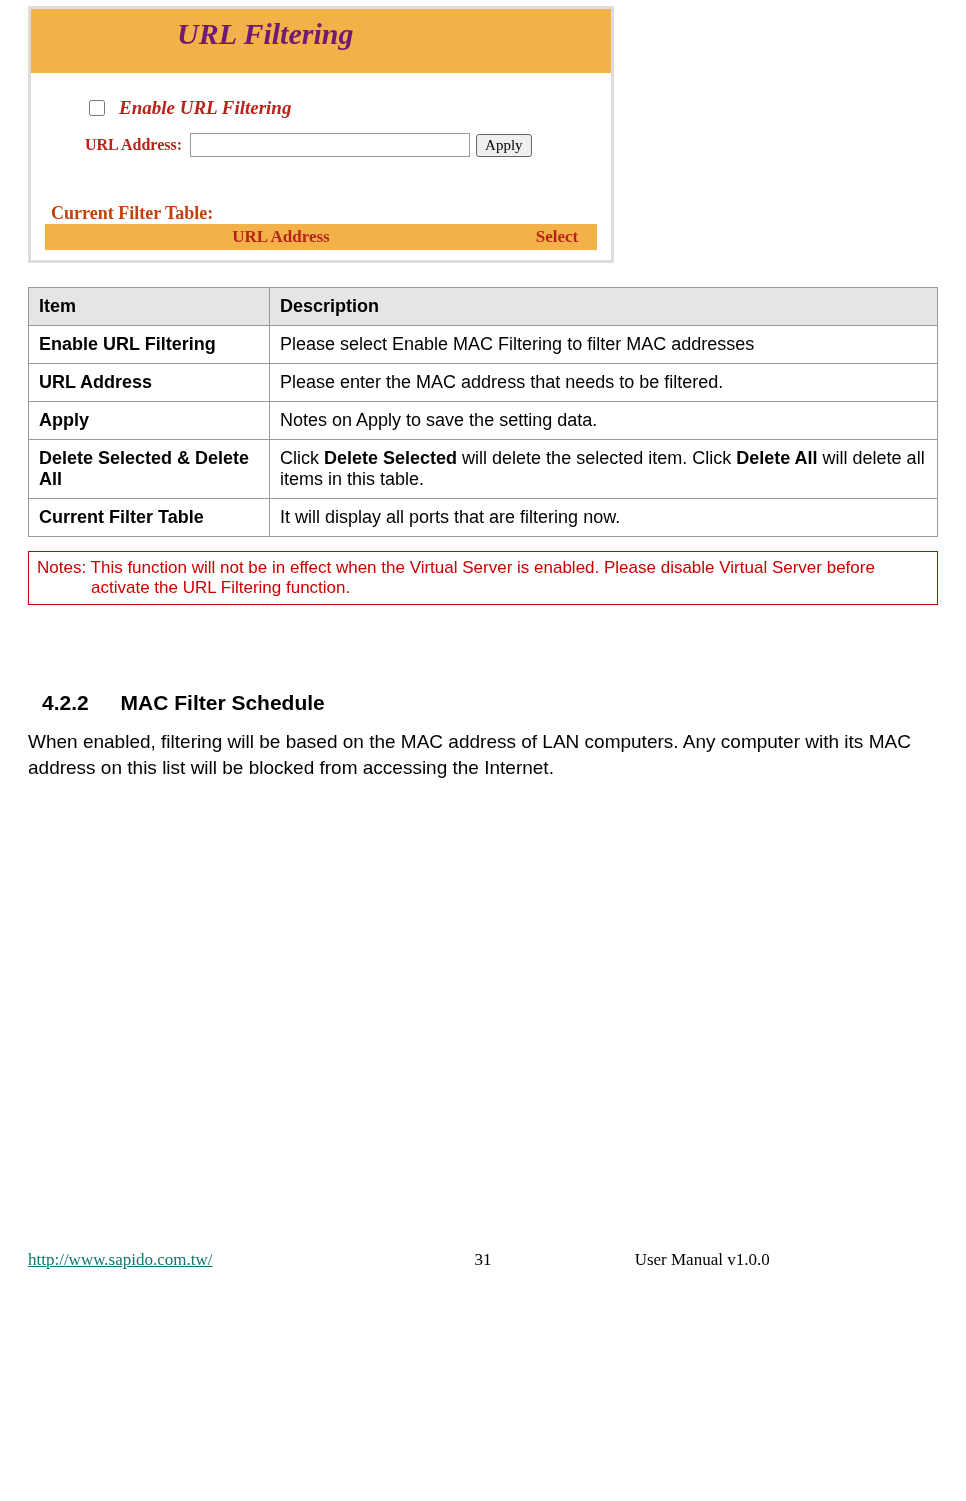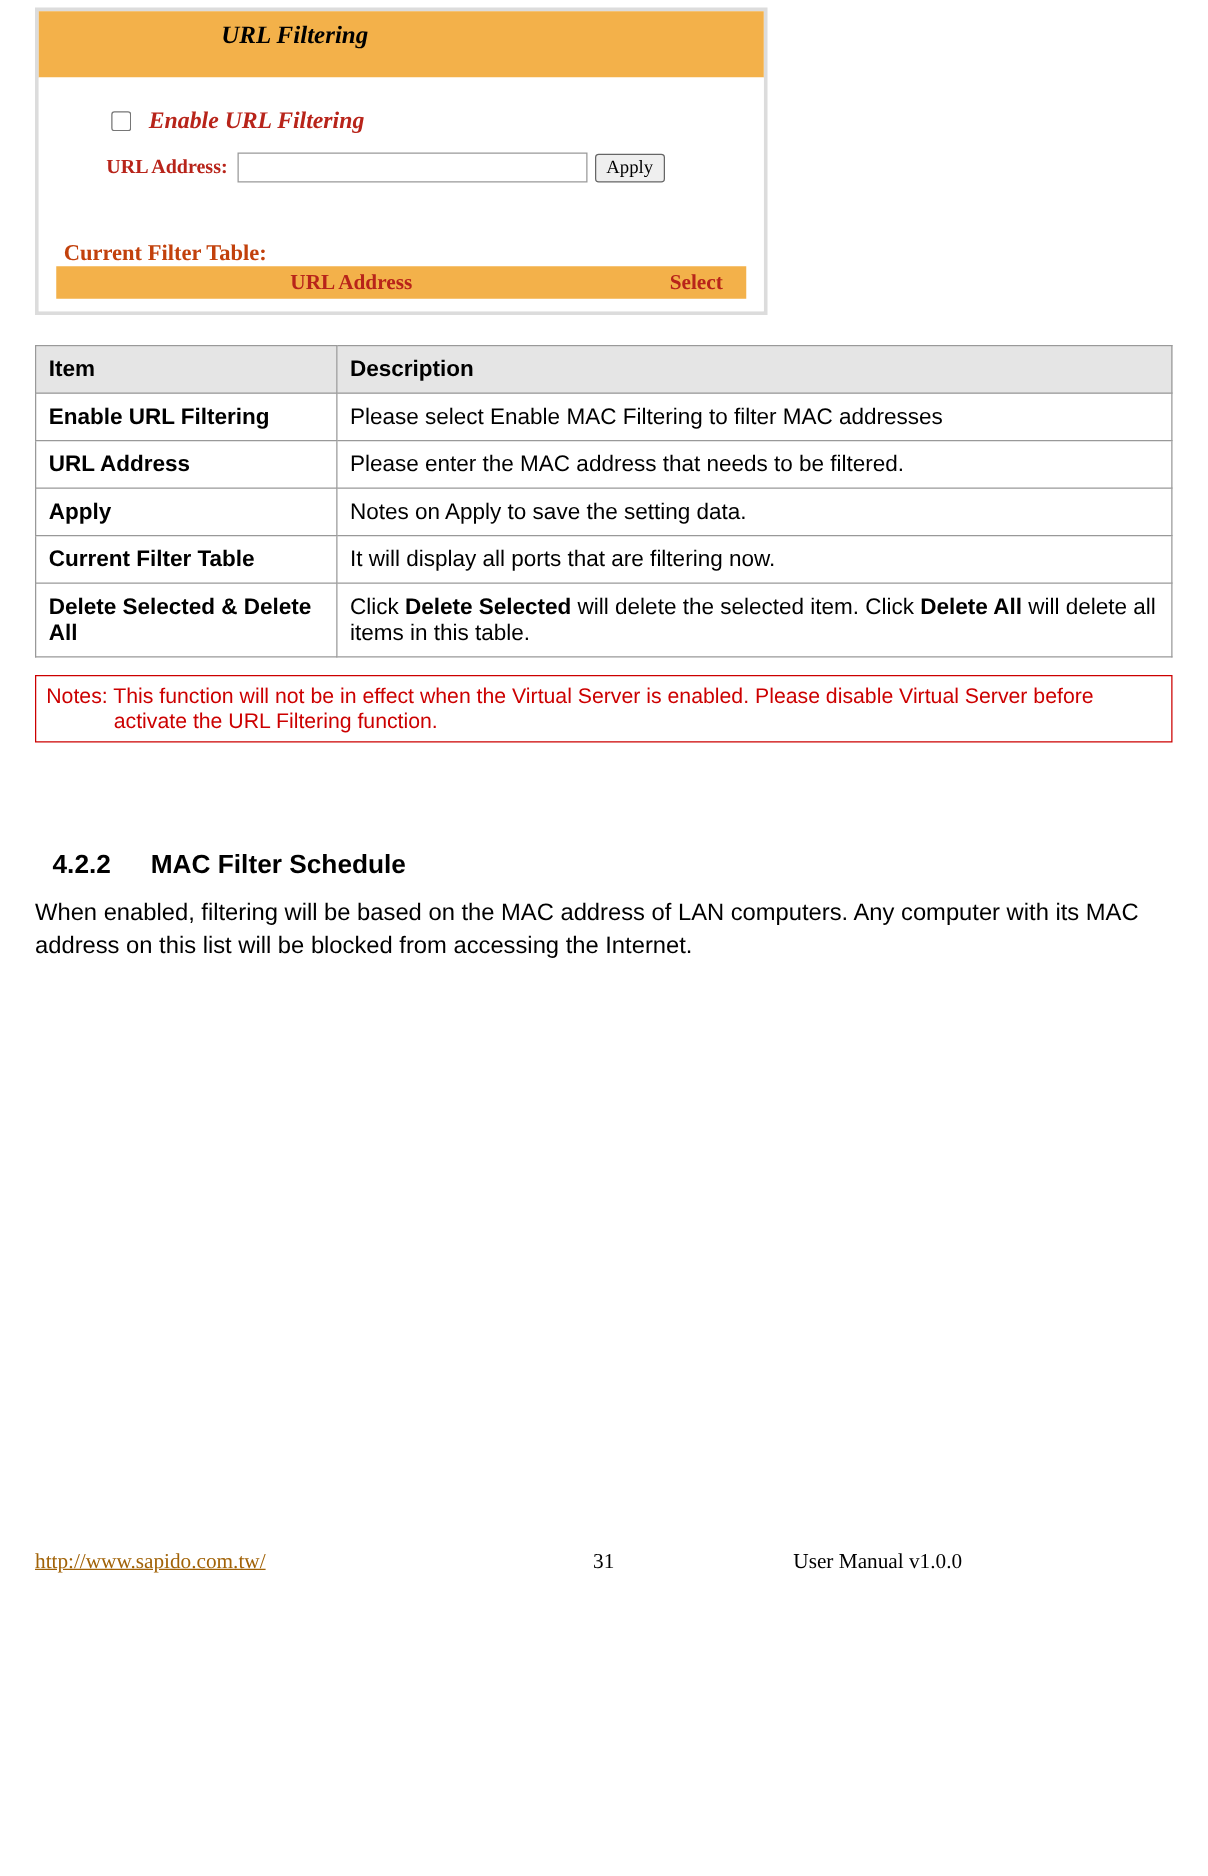--- a/index.html
+++ b/index.html
@@ -21,22 +21,22 @@
     margin-top: 6px;
   }
   .ui-header {
     background: #f3b14a;
     padding: 8px 14px 22px 14px;
   }
   .ui-title {
     font-family: Georgia, 'Times New Roman', serif;
     font-weight: bold;
     font-style: italic;
-    font-size: 20px;
-    color: #000000;
+    font-size: 30px;
+    color: #701a75;
     margin-left: 132px;
   }
   .ui-body {
     background: #fff;
     padding: 24px 14px 10px 14px;
   }
   .enable-row {
     display: flex;
     align-items: center;
     margin-left: 40px;
@@ -163,21 +163,21 @@
     line-height: 1.35;
   }
   .footer {
     margin-top: 460px;
     padding: 10px 28px 24px 28px;
     display: flex;
     justify-content: space-between;
     font-size: 17px;
     font-family: 'Times New Roman', serif;
   }
-  .footer .url { text-decoration: underline; color: #a16207; text-align: left; flex:1;}
+  .footer .url { text-decoration: underline; color: #0f766e; text-align: left; flex:1;}
   .footer .pnum { text-align: center; flex:1;}
   .footer .ver { text-align: left; flex:1;}
 </style>
 </head>
 <body>
 
 <div class="page">
 
   <div class="screenshot-outer">
     <div class="ui-header">
@@ -213,28 +213,28 @@
     </tr>
     <tr>
       <td class="item-col">URL Address</td>
       <td>Please enter the MAC address that needs to be filtered.</td>
     </tr>
     <tr>
       <td class="item-col">Apply</td>
       <td>Notes on Apply to save the setting data.</td>
     </tr>
     <tr>
-      <td class="item-col">Current Filter Table</td>
-      <td>It will display all ports that are filtering now.</td>
-    </tr>
-    <tr>
       <td class="item-col">Delete Selected &amp; Delete All</td>
       <td>
         <span>Click </span><b>Delete Selected</b><span> will delete the selected item. Click </span><b>Delete All</b><span> will delete all items in this table.</span>
       </td>
+    </tr>
+    <tr>
+      <td class="item-col">Current Filter Table</td>
+      <td>It will display all ports that are filtering now.</td>
     </tr>
   </tbody>
     </table>
 
   <div class="notes-box">
     <span>Notes: This function will not be in effect when the Virtual Server is enabled. Please disable Virtual Server before</span>
     <span class="notes-indent">activate the URL Filtering function.</span>
   </div>
 
   <div class="section-head">

